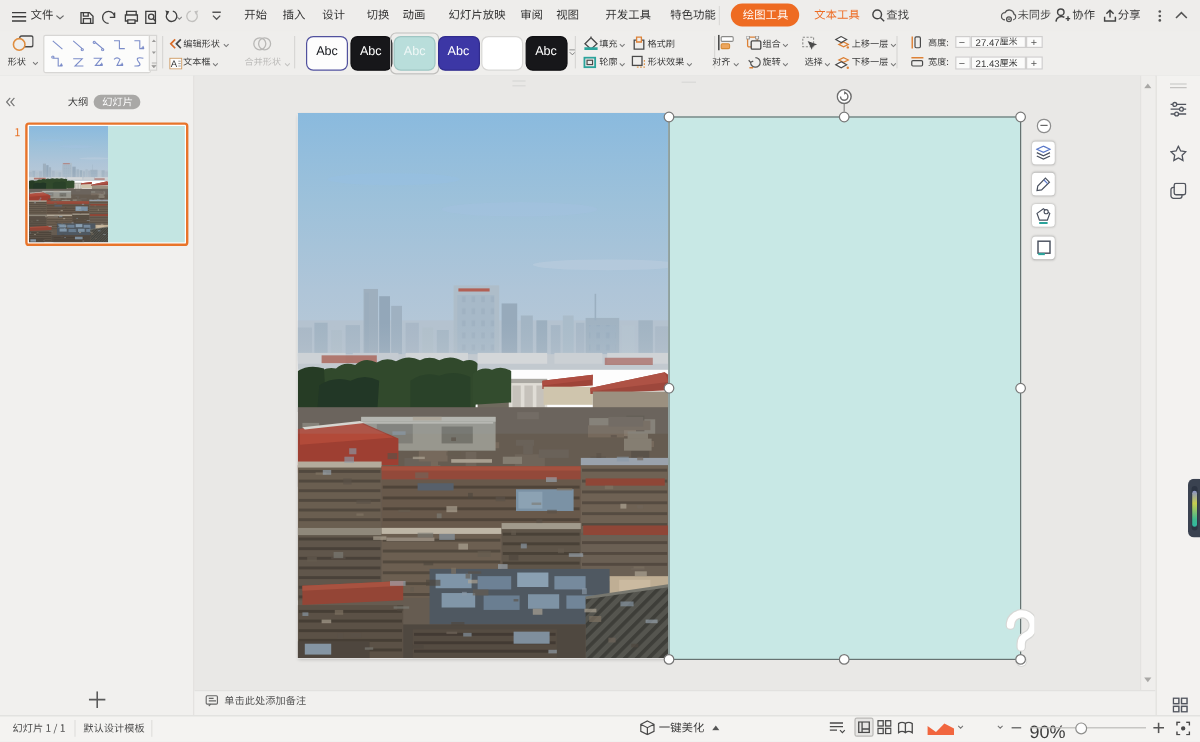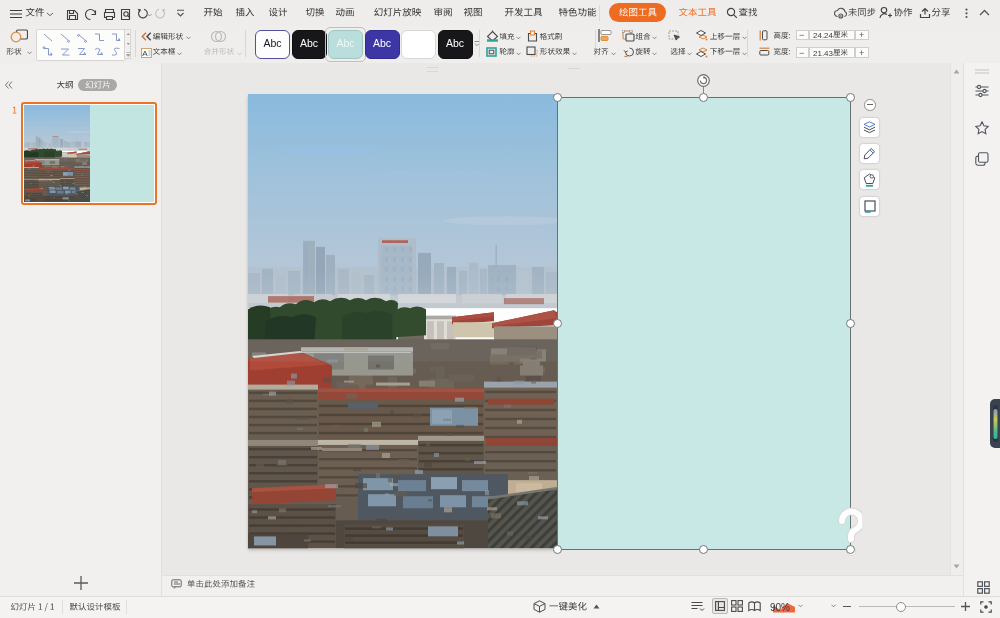--- a/index.html
+++ b/index.html
@@ -665,21 +665,21 @@
     <svg class="abs" style="left:759px;top:47px" width="11" height="9" fill="none">
       <path d="M0.5 1.2 h10" stroke="#dd8136" stroke-width="1.2"></path>
       <rect x="0.8" y="3.5" width="9" height="4.5" rx="1" stroke="#4a4a4a" stroke-width="1"></rect>
     </svg>
     <svg style="position:absolute;left:773px;top:48px;" width="18" height="8" viewBox="0 0 18.2 8.4">
       <path d="M4.2 4.9V6.2C4.2 6.8 4.4 6.9 5.2 6.9C5.4 6.9 6.5 6.9 6.7 6.9C7.4 6.9 7.6 6.7 7.7 5.4C7.5 5.4 7.3 5.3 7.1 5.2C7.1 6.3 7.0 6.4 6.7 6.4C6.4 6.4 5.5 6.4 5.3 6.4C4.9 6.4 4.8 6.4 4.8 6.2V4.9ZM3.5 3.9V4.5C3.5 5.2 3.3 6.0 0.3 6.7C0.5 6.8 0.7 7.0 0.7 7.2C3.8 6.4 4.2 5.4 4.2 4.5V3.9ZM1.6 3.1V5.6H2.2V3.6H5.8V5.5H6.4V3.1ZM3.5 -0.2C3.6 -0.0 3.7 0.2 3.8 0.4H0.6V1.9H1.2V0.9H6.8V1.9H7.4V0.4H4.5C4.4 0.2 4.2 -0.2 4.1 -0.4ZM4.8 1.2V1.7H3.2V1.2H2.6V1.7H1.4V2.2H2.6V2.8H3.2V2.2H4.8V2.8H5.4V2.2H6.6V1.7H5.4V1.2ZM11.1 1.2V1.9H9.8V2.4H11.1V3.8H14.2V2.4H15.5V1.9H14.2V1.2H13.6V1.9H11.7V1.2ZM13.6 2.4V3.3H11.7V2.4ZM14.1 4.8C13.7 5.2 13.2 5.5 12.6 5.8C12.1 5.5 11.6 5.2 11.3 4.8ZM9.9 4.3V4.8H11.0L10.7 4.9C11.0 5.3 11.4 5.7 12.0 6.0C11.2 6.3 10.4 6.4 9.5 6.5C9.6 6.6 9.7 6.8 9.8 7.0C10.8 6.9 11.8 6.7 12.6 6.3C13.4 6.7 14.3 6.9 15.3 7.0C15.4 6.9 15.6 6.6 15.7 6.5C14.8 6.4 14.0 6.3 13.3 6.0C14.0 5.7 14.6 5.1 14.9 4.5L14.6 4.3L14.5 4.3ZM11.8 -0.2C11.9 -0.0 12.0 0.2 12.1 0.5H9.0V2.7C9.0 3.8 9.0 5.6 8.3 6.8C8.4 6.8 8.7 6.9 8.8 7.0C9.5 5.8 9.6 3.9 9.6 2.6V1.0H15.6V0.5H12.8C12.7 0.2 12.5 -0.1 12.4 -0.4ZM17.1 3.3C17.4 3.3 17.6 3.1 17.6 2.7C17.6 2.4 17.4 2.2 17.1 2.2C16.8 2.2 16.6 2.4 16.6 2.7C16.6 3.1 16.8 3.3 17.1 3.3ZM17.1 6.5C17.4 6.5 17.6 6.3 17.6 6.0C17.6 5.6 17.4 5.4 17.1 5.4C16.8 5.4 16.6 5.6 16.6 6.0C16.6 6.3 16.8 6.5 17.1 6.5Z" fill="#3c3c3c"></path>
     </svg>
     <div class="abs" style="left:796px;top:29.5px;width:13px;height:10.5px;background:#fbfbfa;border:1px solid #cfcecd;box-sizing:border-box"></div>
     <div class="abs" style="left:799px;top:30.0px;font-size:9px;color:#555">−</div>
     <div class="abs" style="left:809px;top:29.5px;width:46px;height:10.5px;background:#fbfbfa;border:1px solid #cfcecd;box-sizing:border-box"></div>
-    <div class="abs" style="left:813px;top:31.0px;font-size:8px;color:#3c3c3c">24.24</div>
+    <div class="abs" style="left:813px;top:31.0px;font-size:8px;color:#3c3c3c">27.47</div>
     <svg style="position:absolute;left:832.5px;top:31.0px;" width="15" height="8" viewBox="0 0 15.0 7.9">
       <path d="M1.0 0.1V2.4C1.0 3.5 0.9 5.1 0.3 6.2C0.4 6.3 0.7 6.4 0.8 6.5C1.5 5.3 1.6 3.6 1.6 2.4V0.7H7.1V0.1ZM2.1 1.2V4.0H4.1V4.0H4.0V4.6H2.0V5.1H4.0V5.9H1.5V6.4H7.2V5.9H4.6V5.1H6.6V4.6H4.6V4.0H4.6V4.0H6.6V1.2ZM2.7 2.8H4.1V3.5H2.7ZM4.6 2.8H6.0V3.5H4.6ZM2.7 1.6H4.1V2.4H2.7ZM4.6 1.6H6.0V2.4H4.6ZM13.6 0.1C13.3 0.7 12.9 1.5 12.5 2.0L13.0 2.2C13.4 1.7 13.8 1.0 14.2 0.3ZM8.4 0.4C8.8 0.9 9.2 1.7 9.4 2.1L10.0 1.9C9.8 1.4 9.3 0.7 8.9 0.1ZM10.9 -0.3V2.6H7.9V3.1H10.5C9.8 4.2 8.8 5.2 7.8 5.8C7.9 5.9 8.1 6.1 8.2 6.3C9.2 5.6 10.2 4.6 10.9 3.4V6.6H11.5V3.4C12.3 4.5 13.3 5.6 14.3 6.2C14.4 6.0 14.6 5.8 14.8 5.7C13.8 5.2 12.7 4.2 12.0 3.1H14.6V2.6H11.5V-0.3Z" fill="#3c3c3c"></path>
     </svg>
     <div class="abs" style="left:855px;top:29.5px;width:14px;height:10.5px;background:#fbfbfa;border:1px solid #cfcecd;box-sizing:border-box"></div>
     <div class="abs" style="left:859px;top:30.0px;font-size:9px;color:#555">+</div>
     <div class="abs" style="left:796px;top:47px;width:13px;height:10.5px;background:#fbfbfa;border:1px solid #cfcecd;box-sizing:border-box"></div>
     <div class="abs" style="left:799px;top:47.5px;font-size:9px;color:#555">−</div>
     <div class="abs" style="left:809px;top:47px;width:46px;height:10.5px;background:#fbfbfa;border:1px solid #cfcecd;box-sizing:border-box"></div>
     <div class="abs" style="left:813px;top:48.5px;font-size:8px;color:#3c3c3c">21.43</div>
     <svg style="position:absolute;left:832.5px;top:48.5px;" width="15" height="8" viewBox="0 0 15.0 7.9">
@@ -849,21 +849,21 @@
     <svg class="abs" style="left:748px;top:601px" width="13" height="11" fill="none" stroke="#4a4a4a" stroke-width="1.1">
       <path d="M6.5 2 C5 0.8 2.5 0.8 0.8 2 V9.6 C2.5 8.4 5 8.4 6.5 9.6 C8 8.4 10.5 8.4 12.2 9.6 V2 C10.5 0.8 8 0.8 6.5 2 M6.5 2 V9.6"></path>
     </svg>
     <svg class="abs" style="left:772px;top:600.5px" width="24" height="12">
       <path d="M1 4 L8 9 L15 2 L23 6 V11.5 H1 Z" fill="#f1663f"></path>
       <path d="M1 4 L8 9 L15 2" stroke="#fff" stroke-width="0" fill="none"></path>
     </svg>
     <svg class="abs" style="left:798px;top:604px" width="5" height="4">
       <path d="M0.5 0.8l2 2 2-2" stroke="#777" fill="none" stroke-width="0.9"></path>
     </svg>
-    <div class="abs" style="left:770px;top:602px;font-size:10px;color:#3c3c3c">90%</div>
+    <div class="abs" style="left:858px;top:602px;font-size:15px;color:#3c3c3c">90%</div>
     <svg class="abs" style="left:831px;top:604px" width="5" height="4">
       <path d="M0.5 0.8l2 2 2-2" stroke="#777" fill="none" stroke-width="0.9"></path>
     </svg>
     <div class="abs" style="left:843px;top:606px;width:8px;height:1.4px;background:#555"></div>
     <div class="abs" style="left:859px;top:606.2px;width:96px;height:1.2px;background:#bcbbb9"></div>
     <div class="abs" style="left:896px;top:601.5px;width:10px;height:10px;background:#fdfdfd;border:1px solid #8e8e8c;border-radius:50%;box-sizing:border-box"></div>
     <svg class="abs" style="left:961px;top:602px" width="9" height="9" stroke="#555" stroke-width="1.3">
       <path d="M4.5 0v9M0 4.5h9"></path>
     </svg>
     <svg class="abs" style="left:980px;top:601px" width="12" height="12" fill="none" stroke="#4a4a4a" stroke-width="1.2">

